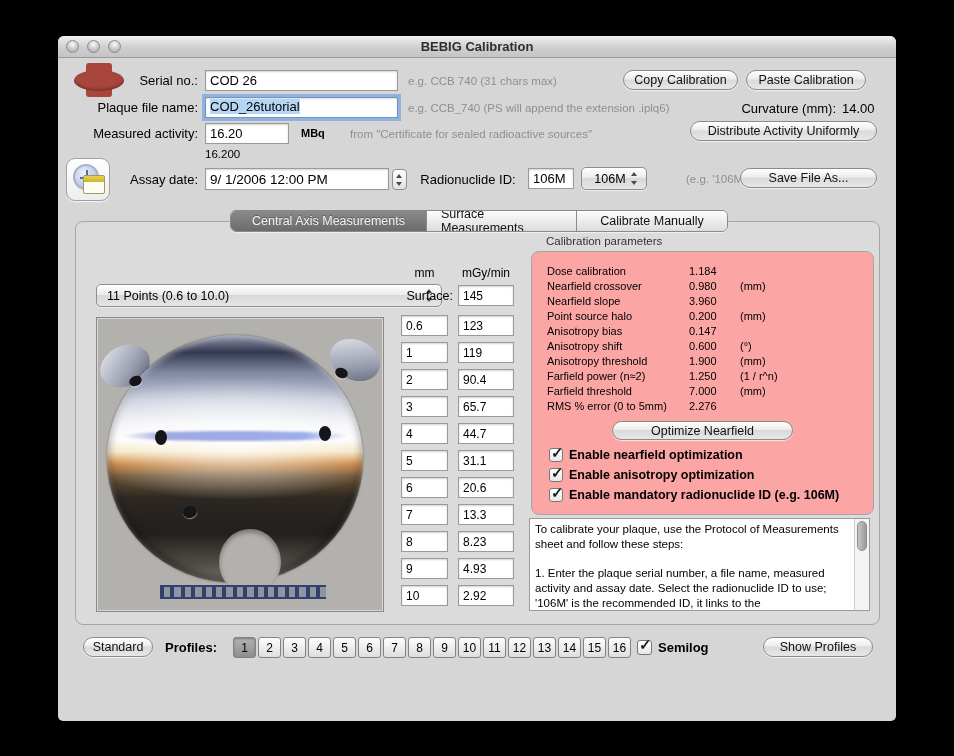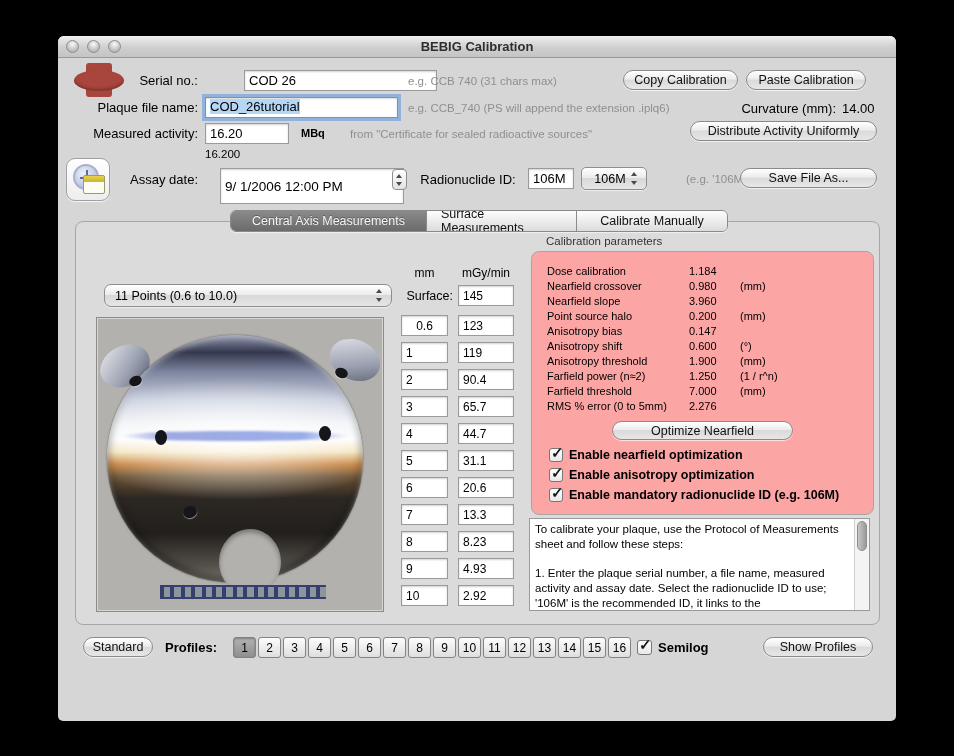--- a/index.html
+++ b/index.html
@@ -127,21 +127,21 @@
     </div>
     <div class="title">BEBIG Calibration</div>
   </div>
 
   <div class="logo">
     <div class="bar"></div>
       <div class="ell"></div>
   </div>
 
   <div class="lbl" style="left:0;top:37px;width:140px;">Serial no.:</div>
-  <input class="tf" style="left: 147px; top: 34px; width: 193px; height: 21px; margin-left: 39px;" value="COD 26">
+  <input class="tf" style="left: 147px; top: 34px; width: 193px; height: 21px;" value="COD 26">
   <div class="hint" style="left:350px;top:39px;">e.g. CCB 740 (31 chars max)</div>
   <div class="btn" style="left:565px;top:34px;width:115px;height:20px;">Copy Calibration</div>
   <div class="btn" style="left:688px;top:34px;width:120px;height:20px;">Paste Calibration</div>
 
   <div class="lbl" style="left:0;top:64px;width:140px;">Plaque file name:</div>
   <div class="focusfield" style="left:147px;top:61px;width:193px;height:21px;"><span class="selhl">COD_26tutorial</span></div>
   <div class="hint" style="left:350px;top:66px;">e.g. CCB_740 (PS will append the extension .iplq6)</div>
   <div class="lbl" style="left:600px;top:65px;width:178px;">Curvature (mm):</div>
   <div class="lbl" style="left:784px;top:65px;width:36px;text-align:left;">14.00</div>
 
@@ -155,21 +155,21 @@
   <div class="iconbtn">
     <div class="clock">
         <div class="hand1"></div>
         <div class="hand2"></div>
       </div>
     <div class="calpad">
         <div class="caltop"></div>
       </div>
   </div>
   <div class="lbl" style="left:0;top:136px;width:140px;">Assay date:</div>
-  <input class="tf" style="left: 147px; top: 132px; width: 184px; height: 36px; font-size: 13.5px; margin-left: 15px;" value="9/ 1/2006 12:00 PM">
+  <input class="tf" style="left: 147px; top: 132px; width: 184px; height: 22px; font-size: 13.5px;" value="9/ 1/2006 12:00 PM">
   <div class="stepper" style="left:334px;top:133px;">
       <div class="tri-up"></div>
       <div class="tri-dn"></div>
     </div>
   <div class="lbl" style="left:357px;top:136px;width:106px;text-align:center;">Radionuclide ID:</div>
   <input class="tf" style="left: 470px; top: 132px; width: 46px; height: 21px;" value="106M">
   <div class="popup" style="left:523px;top:131px;width:66px;height:23px;">
     <span style="flex:1;text-align:center;padding-right:8px;">106M</span>
     <span class="arrows">
         <span class="tri-up" style="border-left-width:3px;border-right-width:3px;border-bottom-width:4px;"></span>
@@ -180,21 +180,21 @@
   <div class="btn" style="left:682px;top:132px;width:137px;height:20px;">Save File As...</div>
 
   <div class="tabs">
     <div class="tab sel" style="width:196px;">Central Axis Measurements</div>
     <div class="tab" style="width:150px;">Surface Measurements</div>
     <div class="tab" style="width:150px;">Calibrate Manually</div>
   </div>
 
   <div class="groupbox">
 
-    <div class="popup" style="left:28px;top:62px;width:288px;height:23px;border-radius:7px;">
+    <div class="popup" style="left:20px;top:62px;width:346px;height:23px;">
       <span style="padding-left:10px;">11 Points (0.6 to 10.0)</span>
       <span class="arrows">
           <span class="tri-up" style="border-left-width:3px;border-right-width:3px;border-bottom-width:4px;"></span>
           <span class="tri-dn" style="border-left-width:3px;border-right-width:3px;border-top-width:4px;"></span>
         </span>
     </div>
 
     <div class="photo">
       <div class="ear l"></div>
       <div class="ear r"></div>
@@ -208,21 +208,21 @@
       <div class="hole" style="left:222px;top:108px;width:12px;height:15px;"></div>
       <div class="hole" style="left:86px;top:188px;width:14px;height:12px;transform:rotate(-15deg);"></div>
       <div class="ruler"></div>
     </div>
 
     <div class="colhdr" style="left:325px;top:44px;width:47px;">mm</div>
     <div class="colhdr" style="left:382px;top:44px;width:56px;">mGy/min</div>
     <div class="lbl" style="left:305px;top:67px;width:72px;font-size:12.5px;">Surface:</div>
     <input class="tf doserow-input" style="left: 382px; top: 63px; font-size: 12px;" value="145">
     <div id="measure-rows">
-        <input class="tf mmrow-input" value="0.6" style="left: 325px; top: 93px; font-size: 12px; text-align: center;">
+        <input class="tf mmrow-input" value="0.6" style="left: 325px; top: 93px; font-size: 12px;">
         <input class="tf doserow-input" value="123" style="left: 382px; top: 93px; font-size: 12px;">
         <input class="tf mmrow-input" value="1" style="left: 325px; top: 120px; font-size: 12px;">
         <input class="tf doserow-input" value="119" style="left: 382px; top: 120px; font-size: 12px;">
         <input class="tf mmrow-input" value="2" style="left: 325px; top: 147px; font-size: 12px;">
         <input class="tf doserow-input" value="90.4" style="left: 382px; top: 147px; font-size: 12px;">
         <input class="tf mmrow-input" value="3" style="left: 325px; top: 174px; font-size: 12px;">
         <input class="tf doserow-input" value="65.7" style="left: 382px; top: 174px; font-size: 12px;">
         <input class="tf mmrow-input" value="4" style="left: 325px; top: 201px; font-size: 12px;">
         <input class="tf doserow-input" value="44.7" style="left: 382px; top: 201px; font-size: 12px;">
         <input class="tf mmrow-input" value="5" style="left: 325px; top: 228px; font-size: 12px;">

